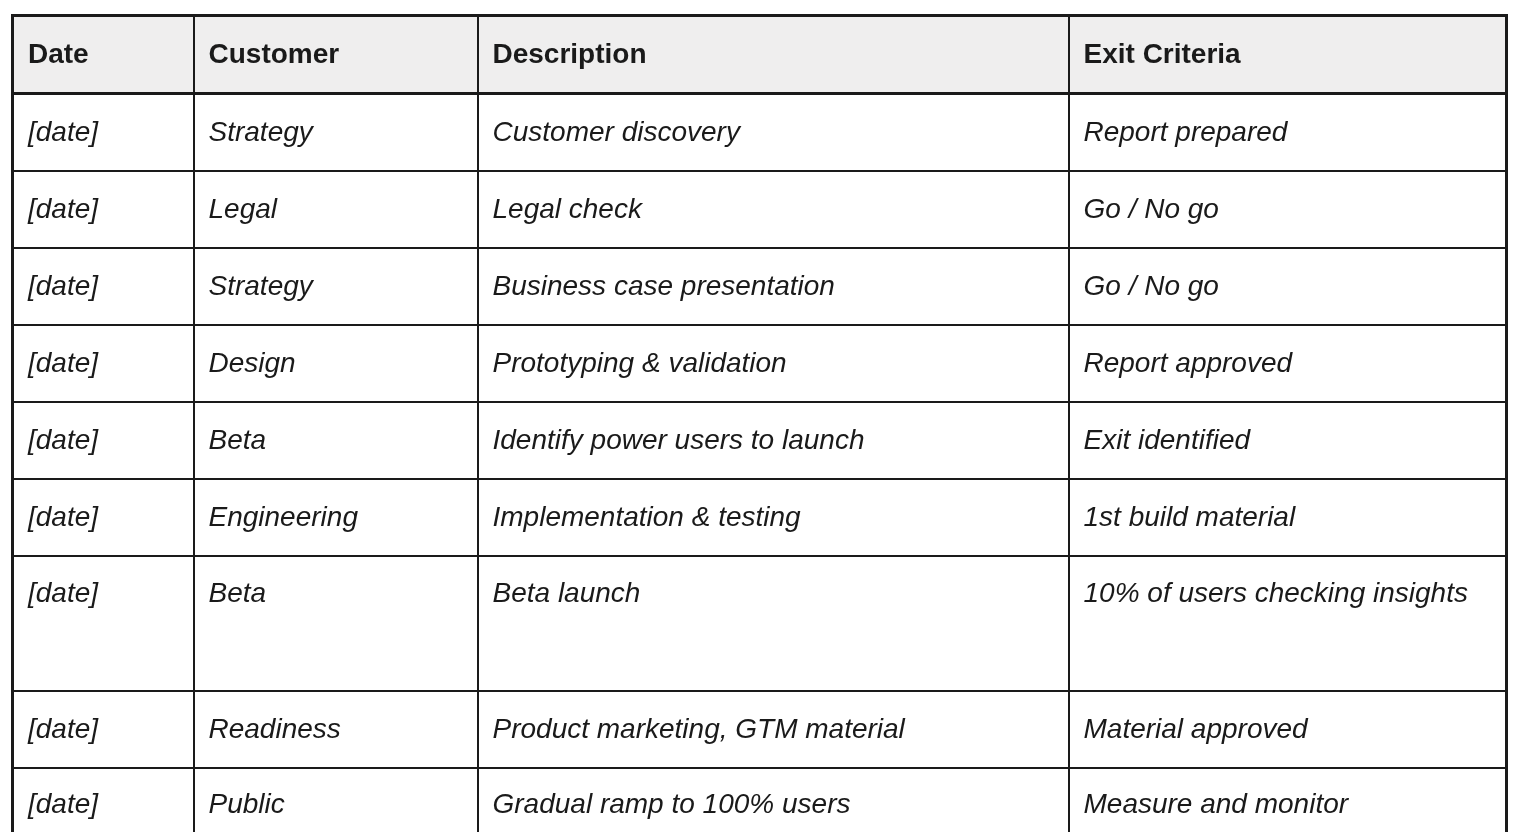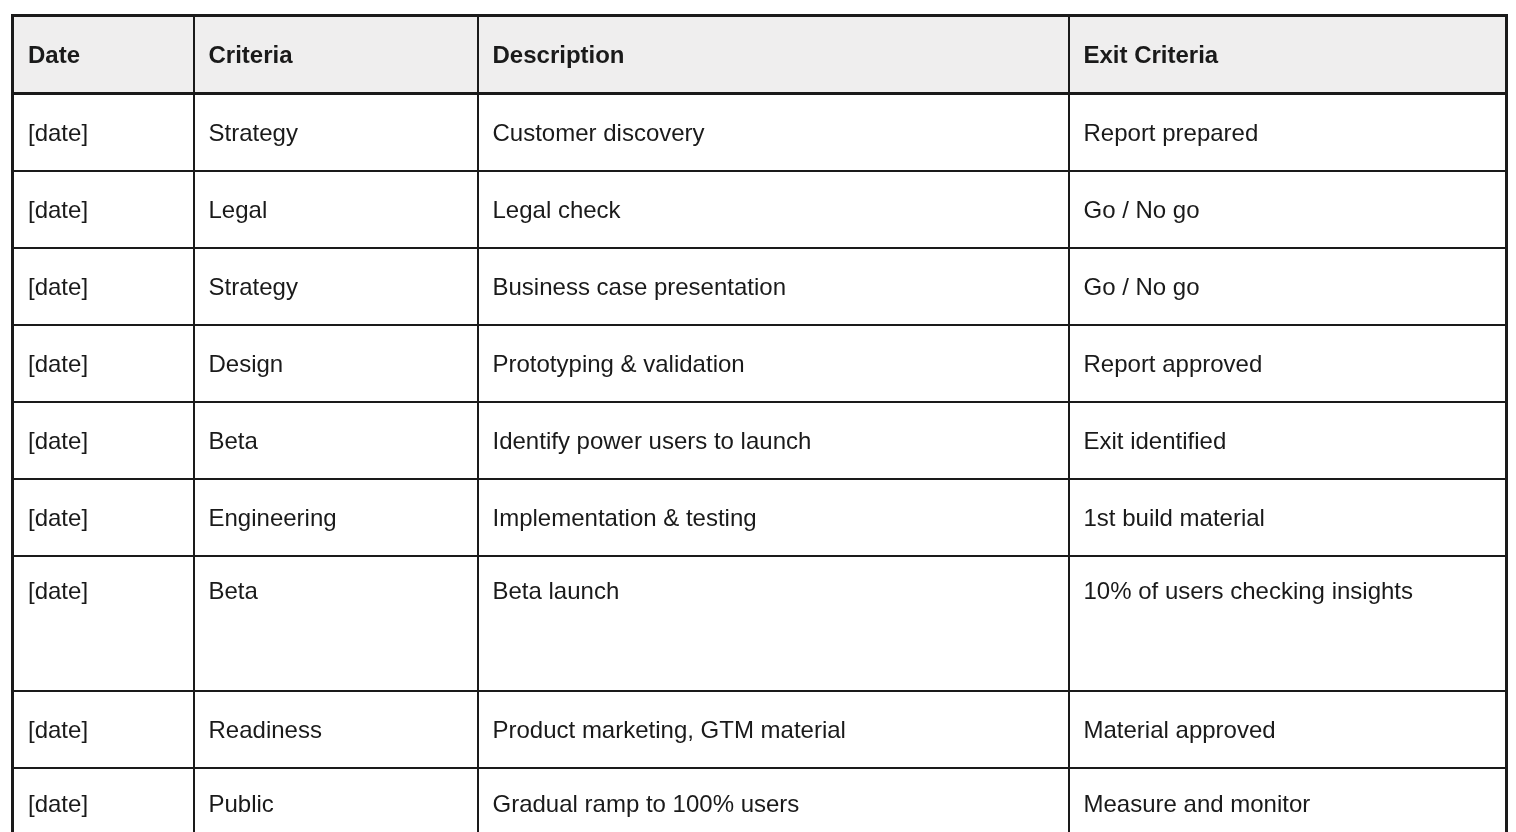--- a/index.html
+++ b/index.html
@@ -36,38 +36,39 @@
   table.milestone-table col.c-milestone  { width: 284px; }
   table.milestone-table col.c-desc       { width: 591px; }
   table.milestone-table col.c-exit       { width: 438px; }
 
   table.milestone-table th,
   table.milestone-table td {
     border: 2px solid #1a1a1a;
     padding: 0 14px;
     text-align: left;
     vertical-align: middle;
-    font-size: 24px;
+    font-size: 28px;
     line-height: 1.22;
     color: #1a1a1a;
     background: #ffffff;
     overflow: hidden;
     white-space: nowrap;
   }
 
   table.milestone-table thead th {
     background: #efeeee;
     font-weight: bold;
     height: 75px;
     border-bottom: 3px solid #1a1a1a;
   }
 
   table.milestone-table tbody td {
     font-weight: normal;
     height: 75px;
+    font-style: italic;
   }
 
   
   table.milestone-table tr.row-tall td {
     height: 114px;
     vertical-align: top;
     padding-top: 19px;
   }
   table.milestone-table tr.row-tall td.wrap-cell {
     white-space: normal;
@@ -85,21 +86,21 @@
   <table class="milestone-table">
     <colgroup>
       <col class="c-date">
       <col class="c-milestone">
       <col class="c-desc">
       <col class="c-exit">
     </colgroup>
     <thead>
       <tr>
         <th>Date</th>
-        <th>Criteria</th>
+        <th>Customer</th>
         <th>Description</th>
         <th>Exit Criteria</th>
       </tr>
     </thead>
     <tbody>
       <tr class="row-discovery">
         <td>[date]</td>
         <td>Strategy</td>
         <td>Customer discovery</td>
         <td>Report prepared</td>

